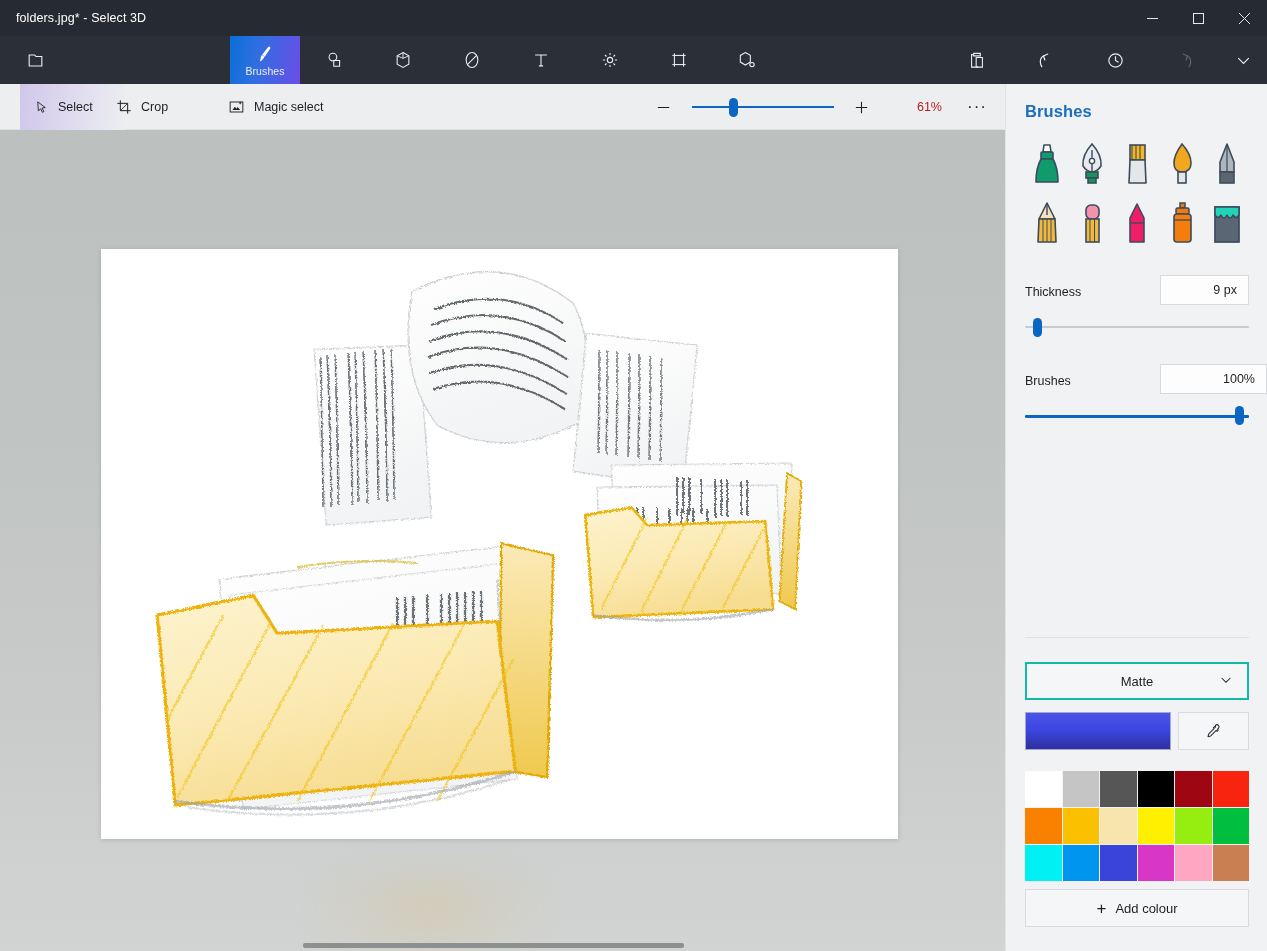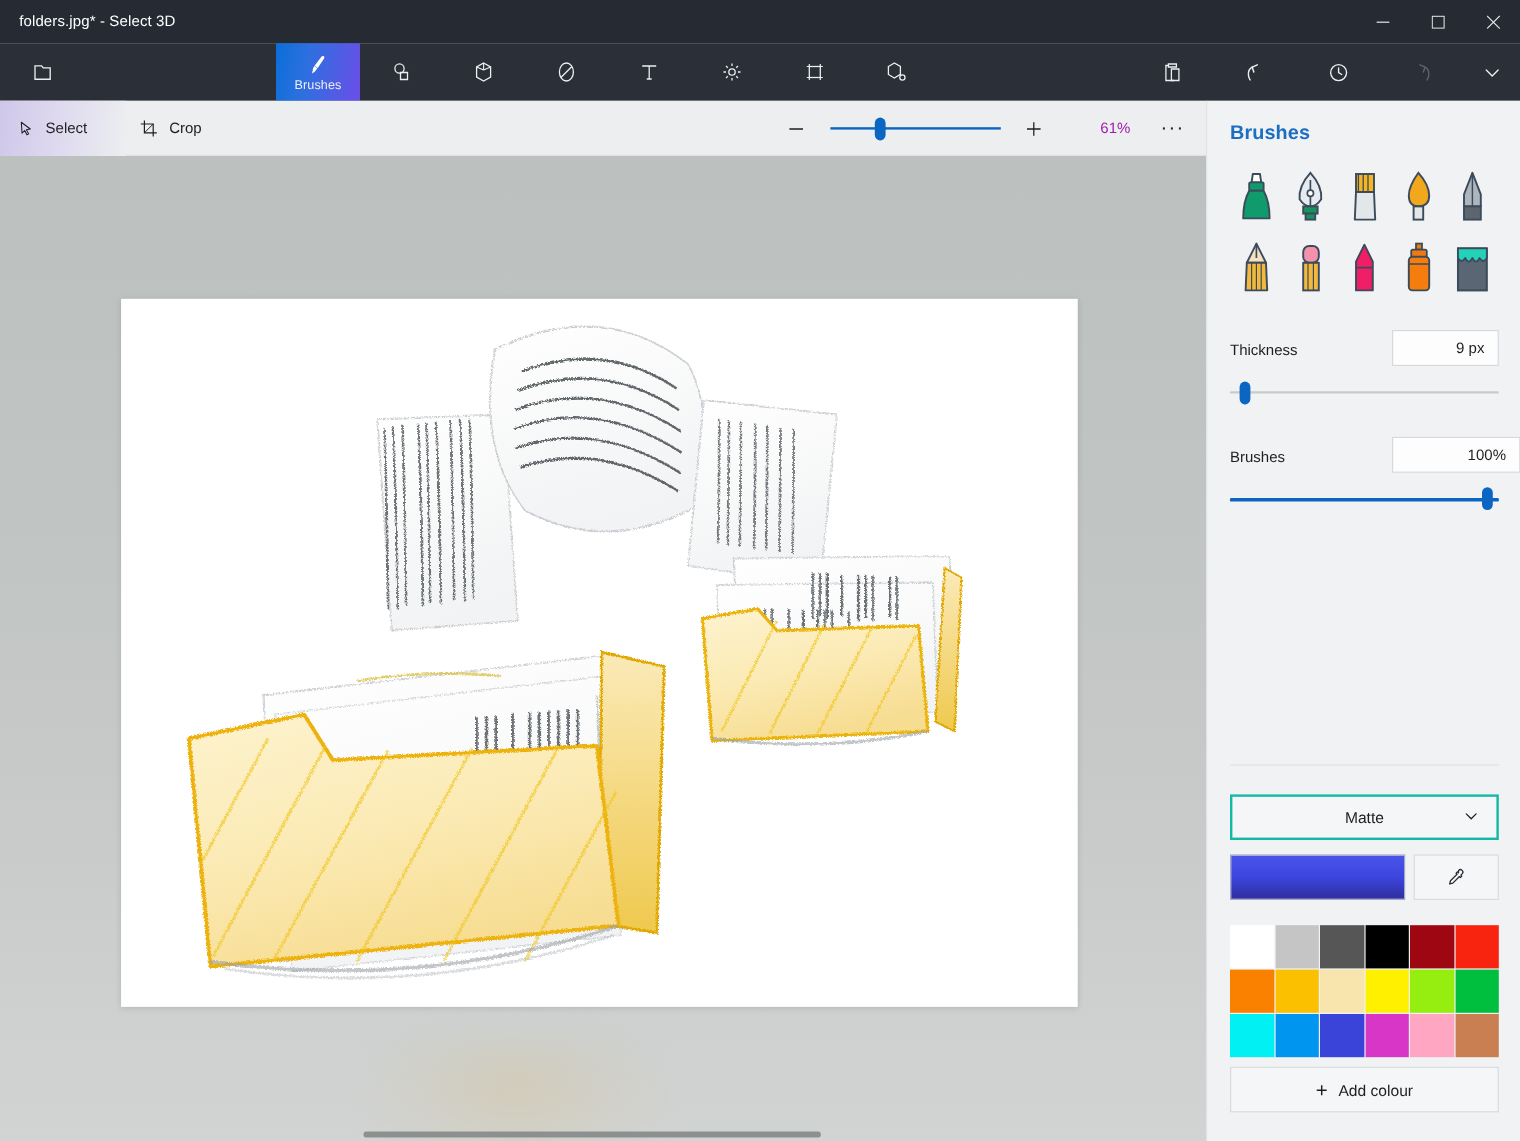--- a/index.html
+++ b/index.html
@@ -46,24 +46,25 @@
     position:absolute; left:0; top:84px; width:1005px; height:46px;
     background:#eceef0; border-bottom:1px solid #dfe1e4;
   }
   .sb{
     position:absolute; top:0; height:46px; display:flex; align-items:center;
     color:#1d1f23; font-size:12.5px; padding:0 14px; cursor:default;
   }
   .sb .ic{ margin-right:9px; display:flex; align-items:center; }
   #sb-select{
     background:linear-gradient(95deg,#cfc7e9 0%,#ded9ef 45%,#eceef0 100%);
+    margin-left:20px;
   }
   #zoom-pct{
     position:absolute; top:0; height:46px; display:flex; align-items:center;
-    justify-content:flex-end; font-size:12.5px; color:#a21caf;
+    justify-content:flex-end; font-size:12.5px; color:#b91c1c;
   }
   .zbtn{
     position:absolute; top:0; height:46px; width:30px;
     display:flex; align-items:center; justify-content:center; color:#1d1f23;
   }
   #zoom-track{
     position:absolute; top:22px; left:692px; width:142px; height:2px;
     background:#0a66c2;
   }
   #zoom-thumb{
@@ -309,20 +310,30 @@
   <div class="sb" style="left:102px;width:96px">
     <span class="ic">
       <svg width="16" height="16" viewBox="0 0 24 24">
         <path d="M6.5 2v15.5H22M2 6.5h15.5V22" fill="none" stroke="#1d1f23" stroke-width="1.5"></path>
         <path d="M17.5 6.5L6.5 17.5" stroke="#1d1f23" stroke-width="1.2"></path>
       </svg>
     </span>
     <span>Crop</span>
   </div>
 
+  <div class="sb" style="left:214px;width:135px">
+    <span class="ic">
+      <svg width="17" height="16" viewBox="0 0 24 24">
+        <rect x="2.5" y="4.5" width="19" height="15" fill="none" stroke="#1d1f23" stroke-width="1.4"></rect>
+        <path d="M6 16.5l3.5-5 2.3 3 2-2.4 3.6 4.4z" fill="#1d1f23"></path>
+        <path d="M17.5 3.4l.7 1.9 1.9.7-1.9.7-.7 1.9-.7-1.9-1.9-.7 1.9-.7z" fill="#1d1f23"></path>
+      </svg>
+    </span>
+    <span>Magic select</span>
+  </div>
 
 
   <div class="zbtn" style="left:648px">
     <svg width="17" height="17" viewBox="0 0 24 24">
       <path d="M4 12h16" stroke="currentColor" stroke-width="1.5"></path>
     </svg>
   </div>
   <div id="zoom-track"></div>
   <div id="zoom-thumb"></div>
   <div class="zbtn" style="left:846px">

